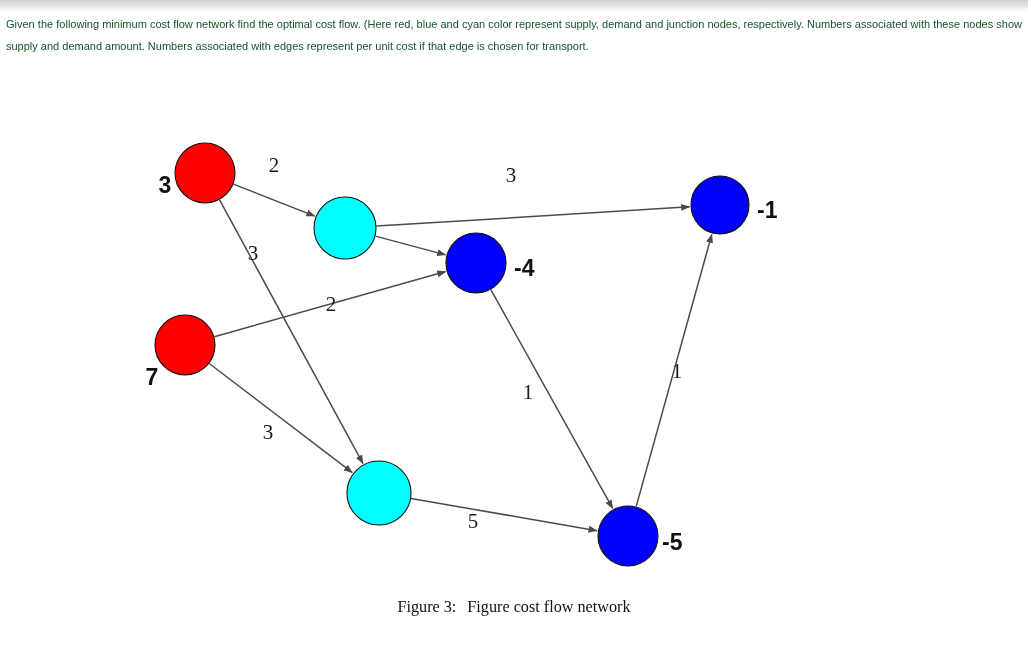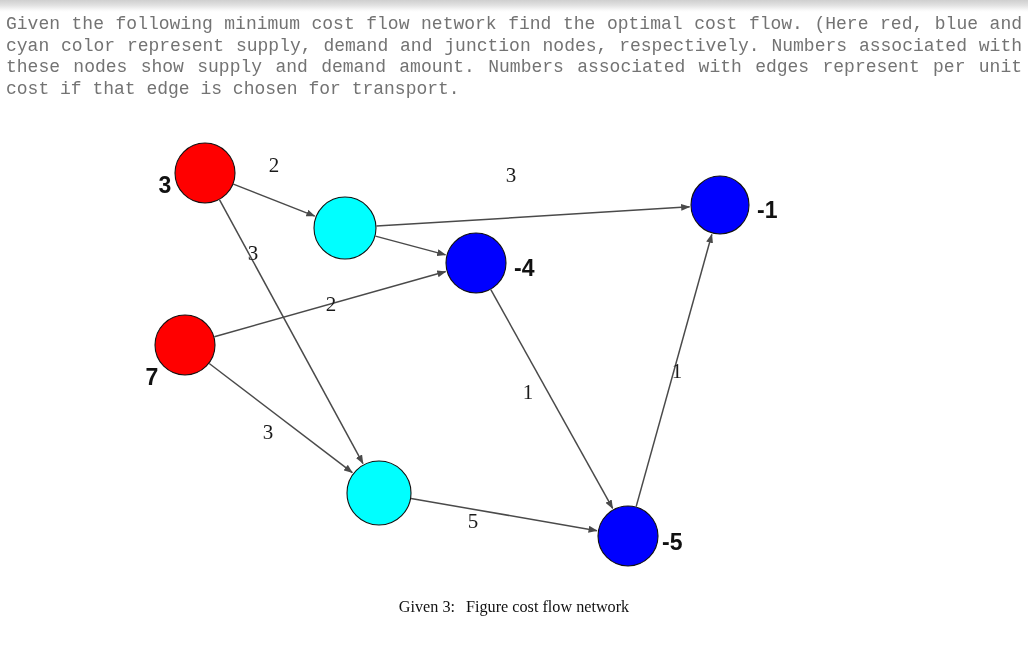--- a/index.html
+++ b/index.html
@@ -20,25 +20,25 @@
     left: 0; top: 0;
     width: 1028px;
     height: 12px;
     background: linear-gradient(to bottom, #cfcfcf 0%, #e2e2e2 45%, #fafafa 85%, #ffffff 100%);
   }
   #prompt-text {
     position: absolute;
     left: 6px;
     top: 14px;
     width: 1016px;
-    font-family: Liberation Mono, monospace;
-    font-size: 18px;
+    font-family: Liberation Sans, sans-serif;
+    font-size: 11px;
     line-height: 21.5px;
     text-align: justify;
-    color: #737373;
+    color: #14532d;
     white-space: pre-line;
   }
   #figure-area {
     position: absolute;
     left: 0;
     top: 110px;
     width: 1028px;
     height: 480px;
   }
   #graph-svg {
@@ -119,14 +119,14 @@
         <text x="165" y="83" text-anchor="middle" class="node-value">3</text>
         <text x="152" y="275" text-anchor="middle" class="node-value">7</text>
         <text x="757" y="108" text-anchor="start" class="node-value">-1</text>
         <text x="514" y="166" text-anchor="start" class="node-value">-4</text>
         <text x="662" y="440" text-anchor="start" class="node-value">-5</text>
       </g>
   </svg>
 </div>
 
 <div id="caption">
-  <span>Given 3:</span><span class="cap-gap"></span><span>Figure cost flow network</span>
+  <span>Figure 3:</span><span class="cap-gap"></span><span>Figure cost flow network</span>
 </div>
 
 </body></html>

